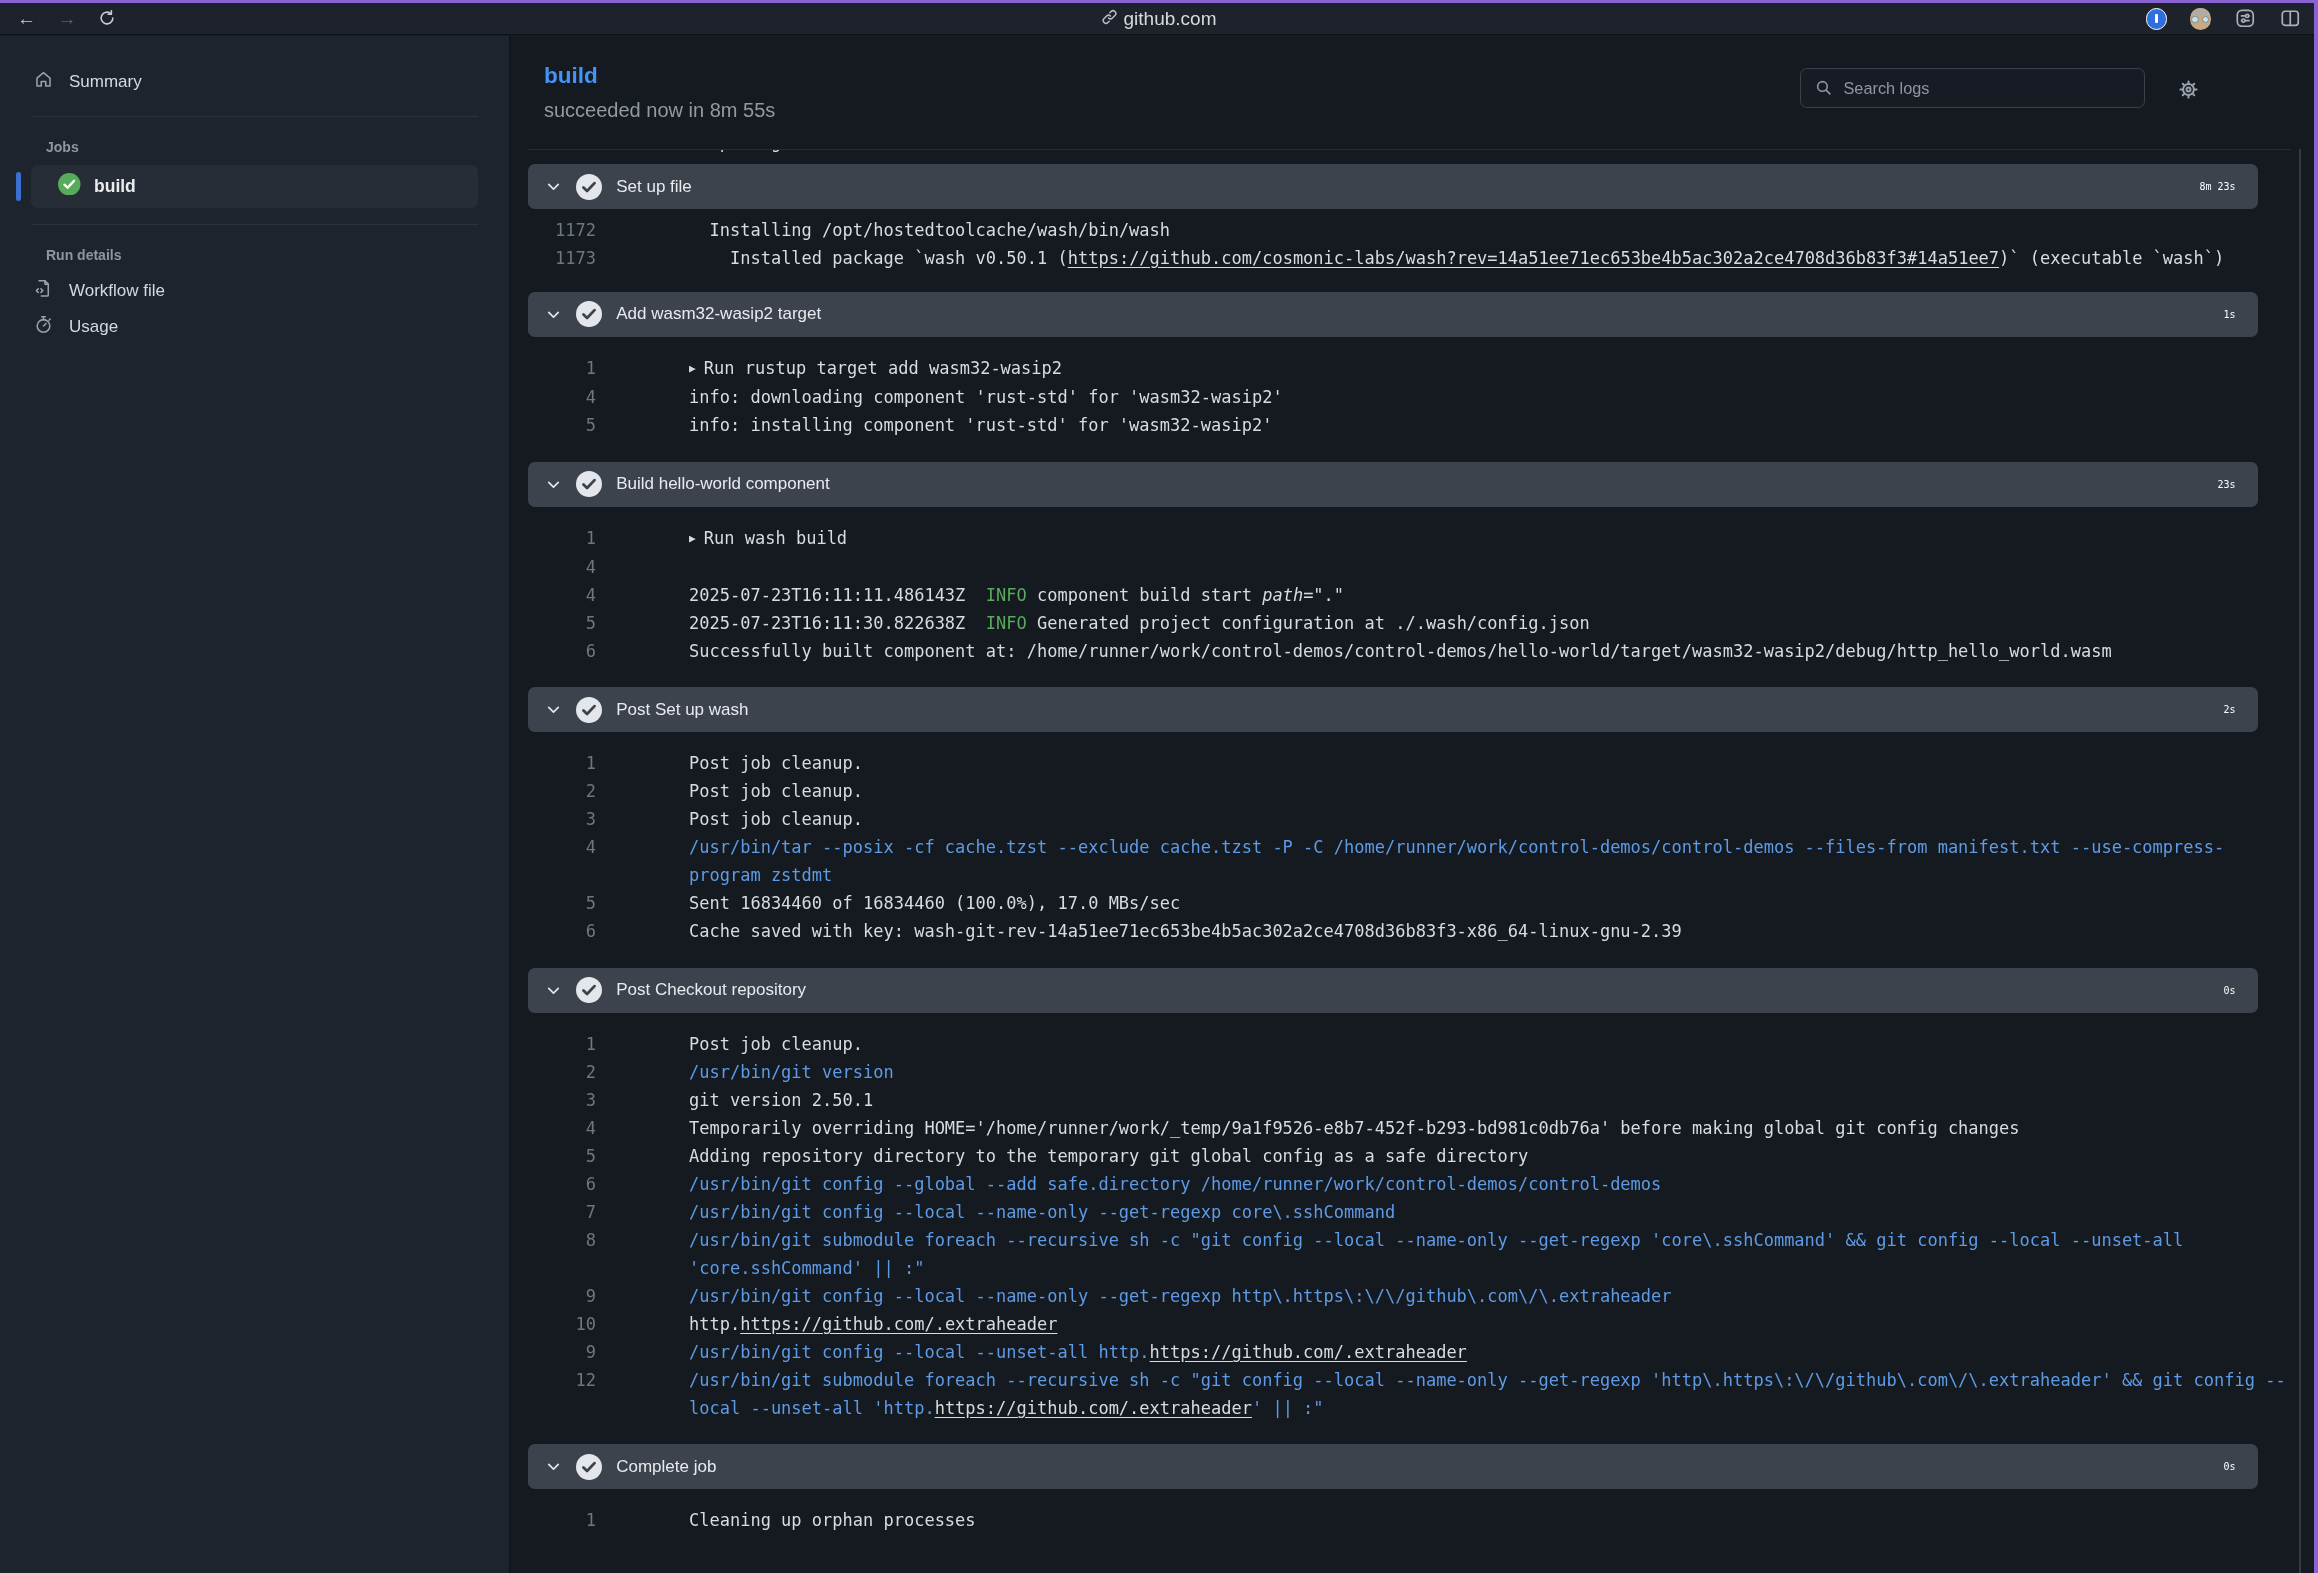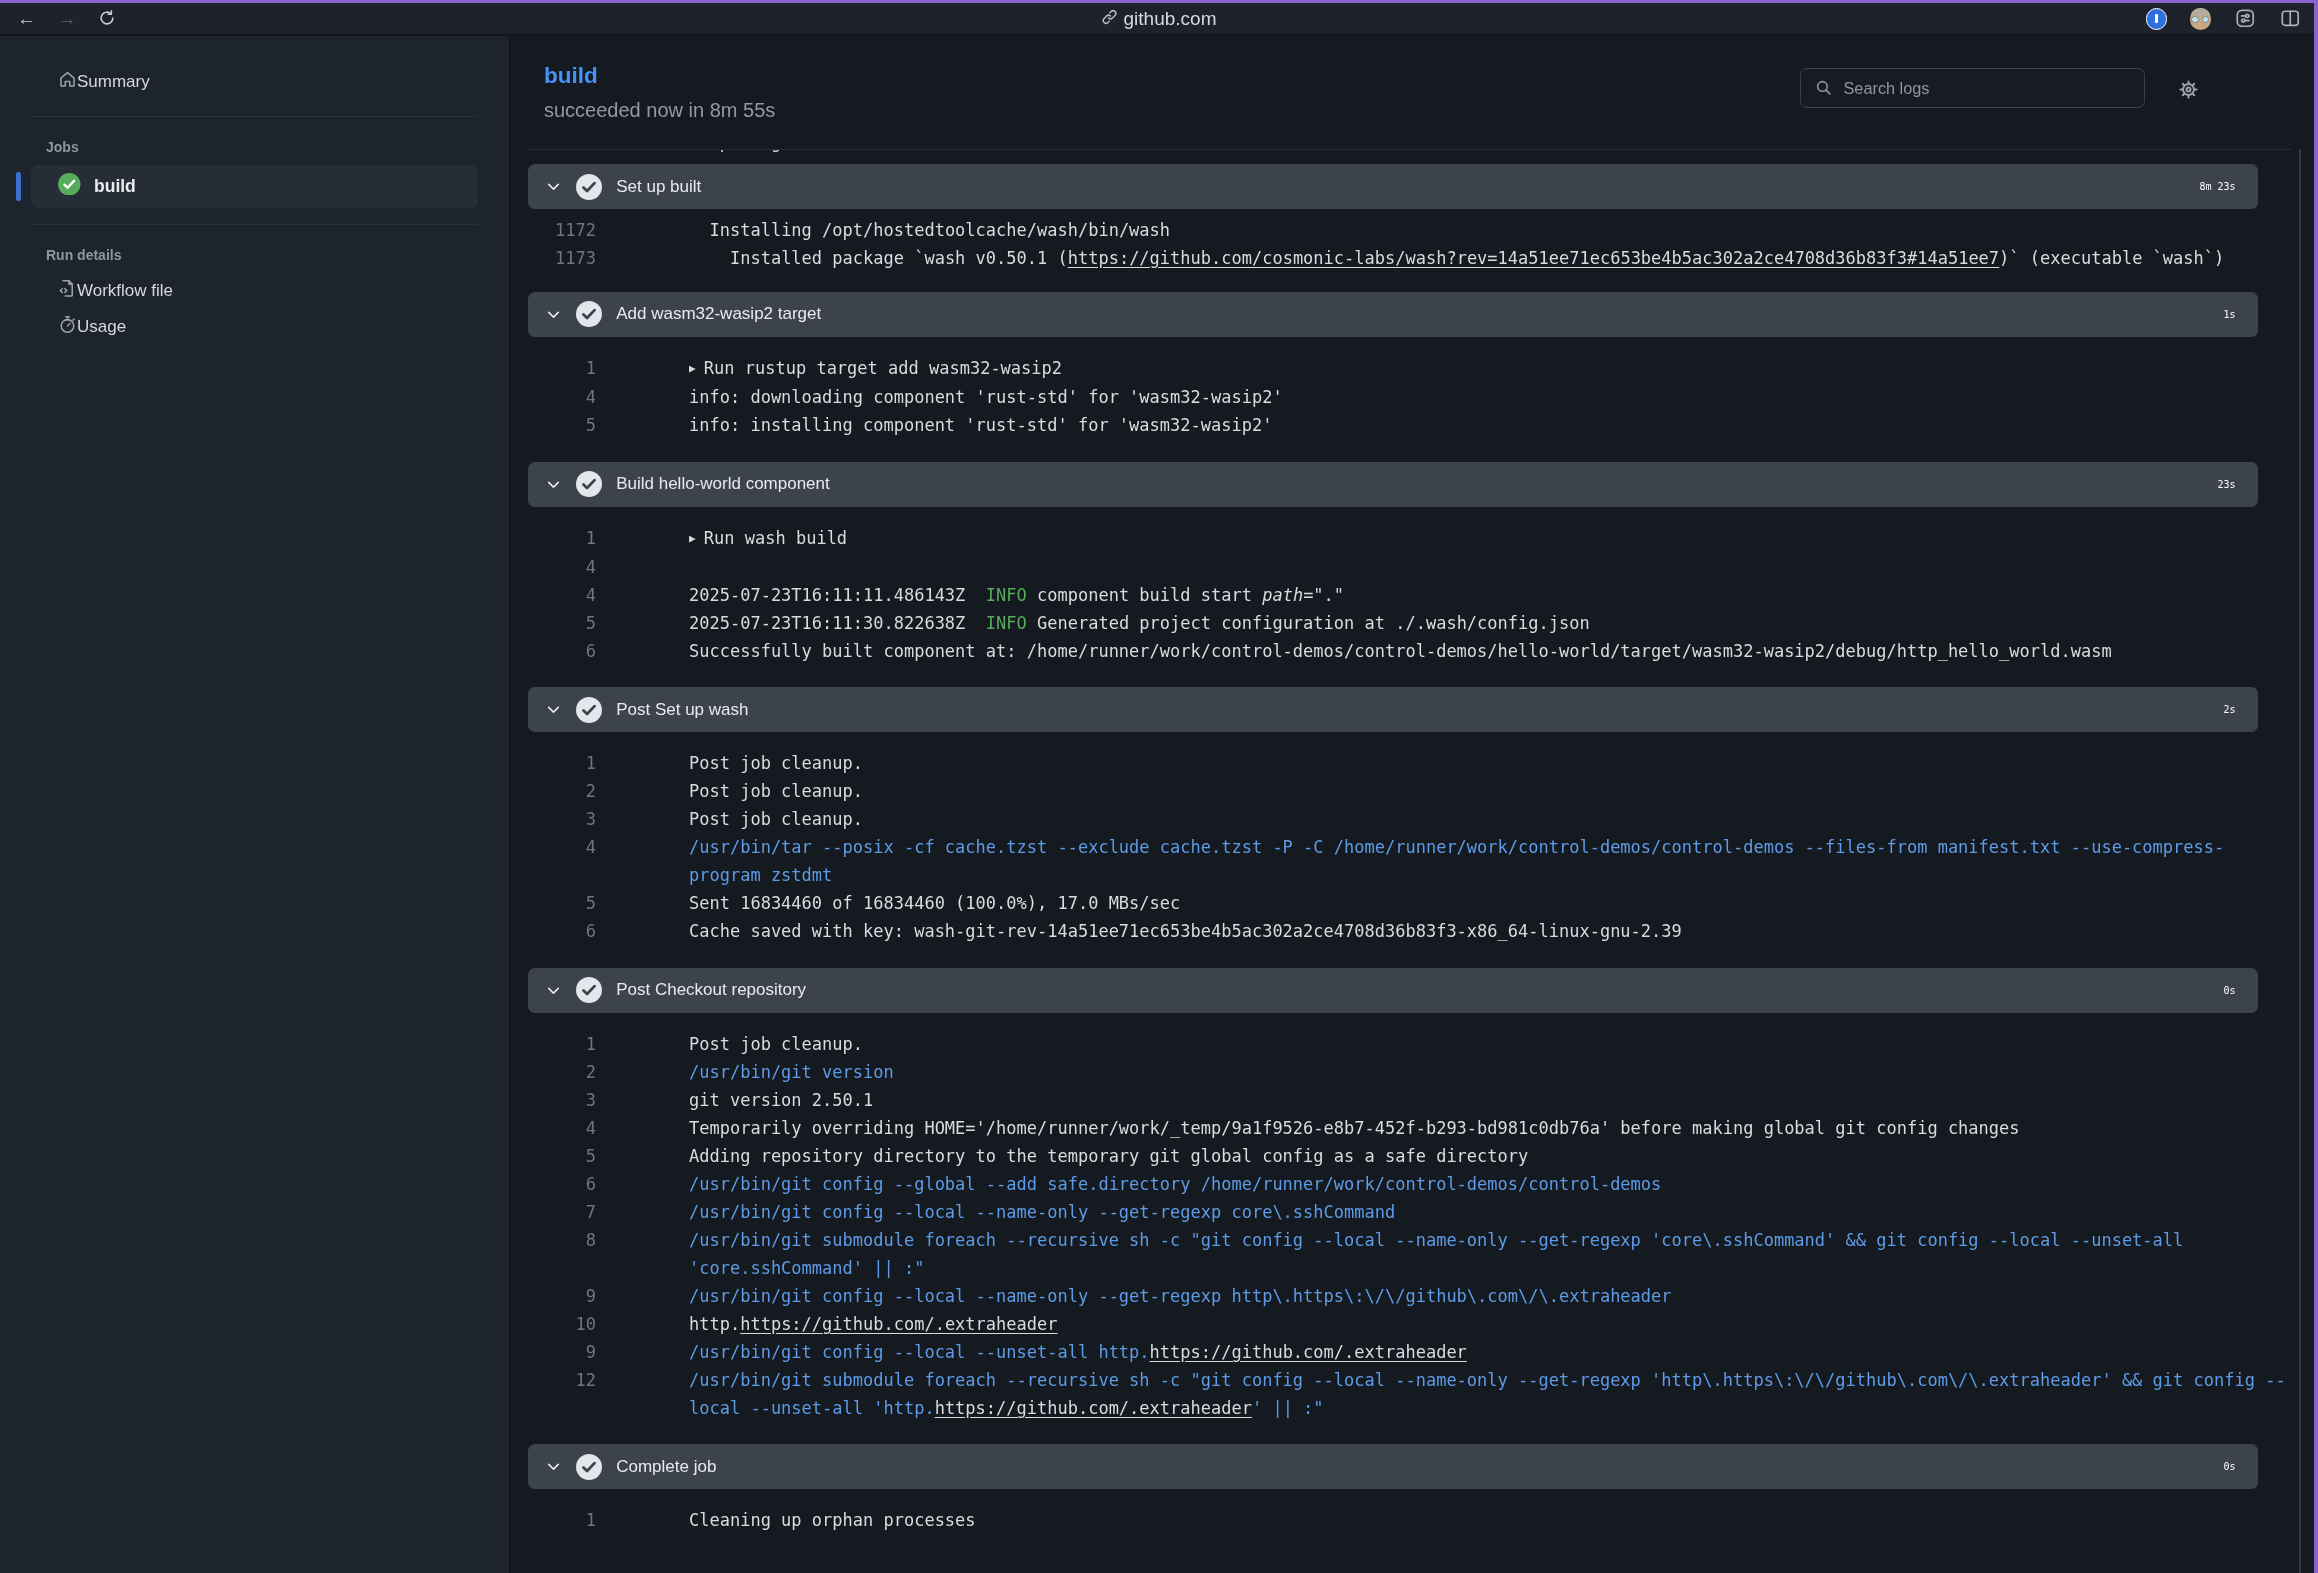--- a/index.html
+++ b/index.html
@@ -25,22 +25,22 @@
   .onepw i { display:block; width:2.8px; height:9px; background:#fff; border-radius:1.1px; }
   .avatar { width:21.4px; height:21.4px; border-radius:50%; background:#c9a882; position:relative; overflow:hidden; }
   .avatar .hair { position:absolute; top:-1.1px; left:-1.1px; right:-1.1px; height:9px; background:#b3ac9f; border-radius:50% 50% 40% 40%; }
   .avatar .g1,.avatar .g2 { position:absolute; top:8px; width:7.3px; height:7.3px; border-radius:50%;
     background:#bfe3ea; border:1.1px solid #7d8891; }
   .avatar .g1 { left:1.7px; } .avatar .g2 { right:1.7px; }
 
   
   .sidebar { position:absolute; top:36px; left:0; width:510px; bottom:0; background:#1e242d;
     border-right:0.6px solid #10141a; }
-  .side-row { display:flex; align-items:center; gap:0; height:36px; padding-left:34px;
-    color:#d5d9de; font-size:17px;margin-left:24px; }
+  .side-row { display:flex; align-items:center; gap:16px; height:36px; padding-left:34px;
+    color:#d5d9de; font-size:17px; }
   .side-row.first { margin-top:28px; }
   .side-divider { height:0.6px; background:#2b323c; margin:16px 31px 0 31px; }
   .side-heading { margin:22.5px 0 10px 46px; color:#8f96a0; font-size:14px; font-weight:600; }
   .job-item { position:relative; margin:0 31px 0 31px; height:43px; background:#262d37; border-radius:6.8px;
     display:flex; align-items:center; gap:13.5px; padding-left:27px; color:#e9ebef; font-size:17.5px; font-weight:700; }
   .job-item .bar { position:absolute; left:-15px; top:6.8px; bottom:6.8px; width:4.5px; border-radius:2.3px; background:#3b6fd0; }
 
   
   .main { position:absolute; top:36px; left:511px; right:4.5px; bottom:0; background:#151a21; }
   .page-head { position:absolute; top:0; left:0; right:0; height:113px; }
@@ -217,21 +217,21 @@
               <svg width="17" height="17" viewBox="0 0 16 16" fill="none">
                 <path d="M3.5 6l4.5 4.5L12.5 6" stroke="#e8eaee" stroke-width="1.5" stroke-linecap="round" stroke-linejoin="round"></path>
               </svg>
             </span>
             <span class="scheck">
               <svg width="26" height="26" viewBox="0 0 16 16">
                 <circle cx="8" cy="8" r="8" fill="#e3e6ea"></circle>
                 <path d="M4.6 8.3l2.2 2.2 4.6-4.9" stroke="#3d434d" stroke-width="1.7" fill="none" stroke-linecap="round" stroke-linejoin="round"></path>
               </svg>
             </span>
-            <span class="section-title">Set up built</span>
+            <span class="section-title">Set up file</span>
             <span class="section-duration">8m 23s</span>
           </div>
           <div class="section-lines first">
             <div class="log-row">
               <span class="ln">1172</span>
               <div class="lt"><span class="">  Installing /opt/hostedtoolcache/wash/bin/wash</span></div>
             </div>
             <div class="log-row">
               <span class="ln">1173</span>
               <div class="lt"><span class="">    Installed package `wash v0.50.1 (</span><span class=" u">https://github.com/cosmonic-labs/wash?rev=14a51ee71ec653be4b5ac302a2ce4708d36b83f3#14a51ee7</span><span class="">)` (executable `wash`)</span></div>

